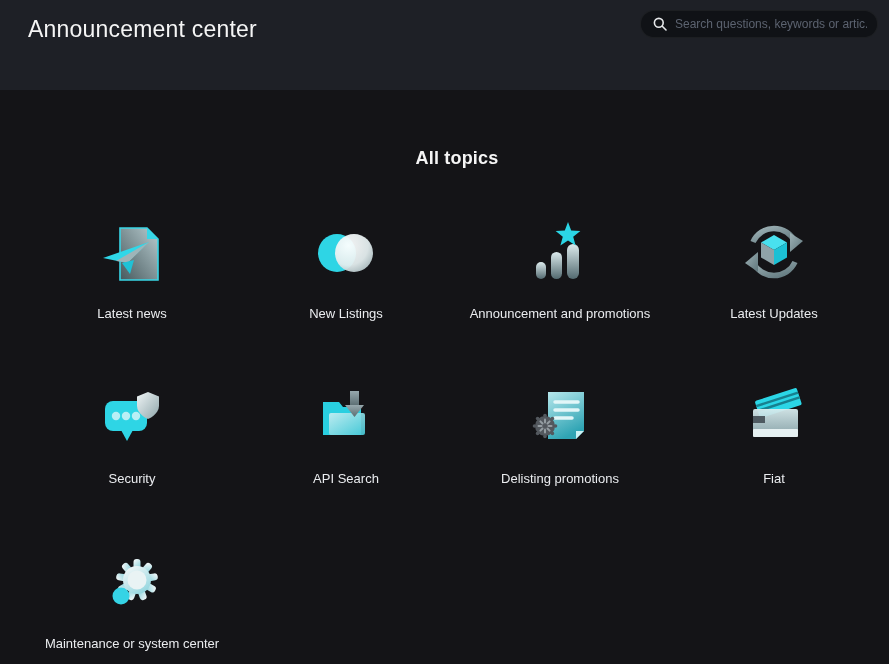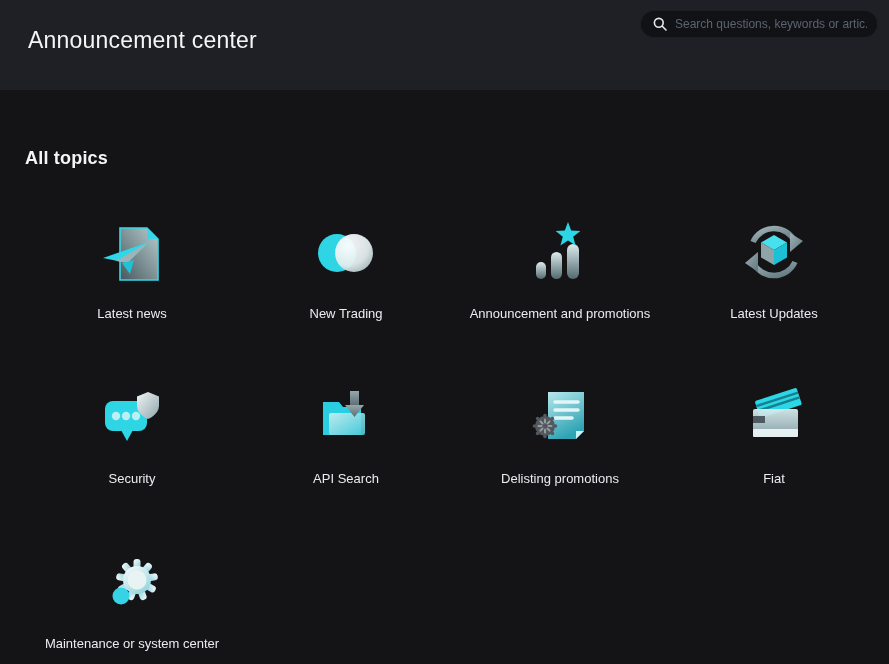--- a/index.html
+++ b/index.html
@@ -12,21 +12,21 @@
     position: relative;
   }
   .header {
     position: relative;
     height: 90px;
     background: #1e2026;
   }
   .header-title {
     position: absolute;
     left: 28px;
-    top: 27px;
+    top: 16px;
     font-size: 23px;
     font-weight: 400;
     color: #f5f5f5;
     letter-spacing: 0.2px;
   }
   .search-pill {
     position: absolute;
     right: 11px;
     top: 10px;
     width: 238px;
@@ -54,20 +54,21 @@
     color: #5c6370;
     text-overflow: ellipsis;
   }
   .main { padding-left: 25px; }
   .section-title {
     padding-top: 58px;
     font-size: 18px;
     font-weight: 700;
     color: #f5f5f5;
     letter-spacing: 0.2px;
+    text-align: center;
   }
   .topics-grid {
     margin-top: 52px;
     display: grid;
     grid-template-columns: repeat(4, 214px);
     row-gap: 65px;
   }
   .topic-cell {
     display: flex;
     flex-direction: column;
@@ -137,21 +138,21 @@
             <radialGradient id="g2a" cx="0.35" cy="0.3" r="0.95">
               <stop offset="0" stop-color="#ffffff"></stop>
                 <stop offset="0.55" stop-color="#e3edee"></stop>
                 <stop offset="1" stop-color="#8ea4a9"></stop>
             </radialGradient>
           </defs>
           <circle cx="23" cy="32" r="19" fill="#2ed5e5"></circle>
           <circle cx="40" cy="32" r="19" fill="url(#g2a)" opacity="0.95"></circle>
         </svg>
       </div>
-      <div class="topic-label">New Trading</div>
+      <div class="topic-label">New Listings</div>
     </div>
 
     <div class="topic-cell">
       <div class="topic-icon">
         <svg width="64" height="64" viewBox="0 0 64 64">
           <defs>
             <linearGradient id="g3a" x1="0" y1="0" x2="0" y2="1">
               <stop offset="0" stop-color="#dcebed"></stop>
                 <stop offset="1" stop-color="#536a70"></stop>
             </linearGradient>

